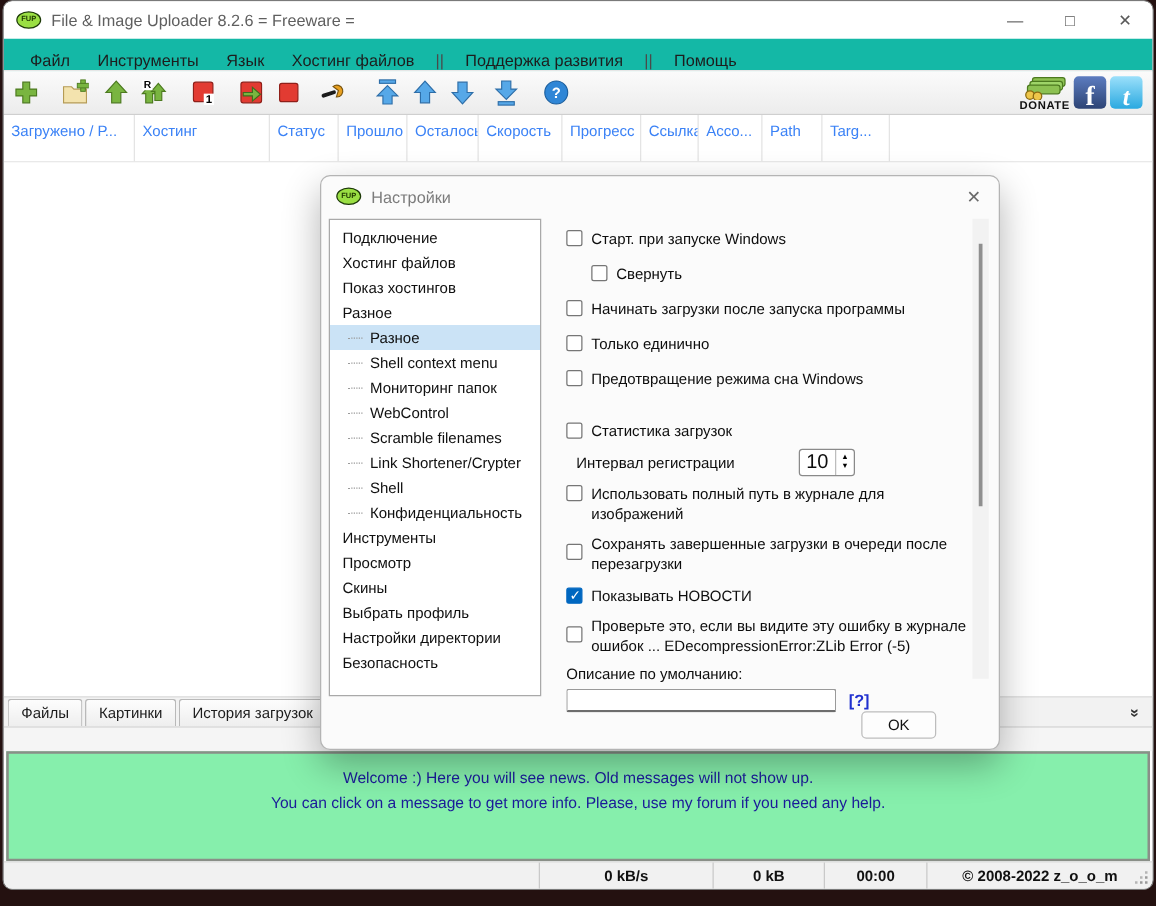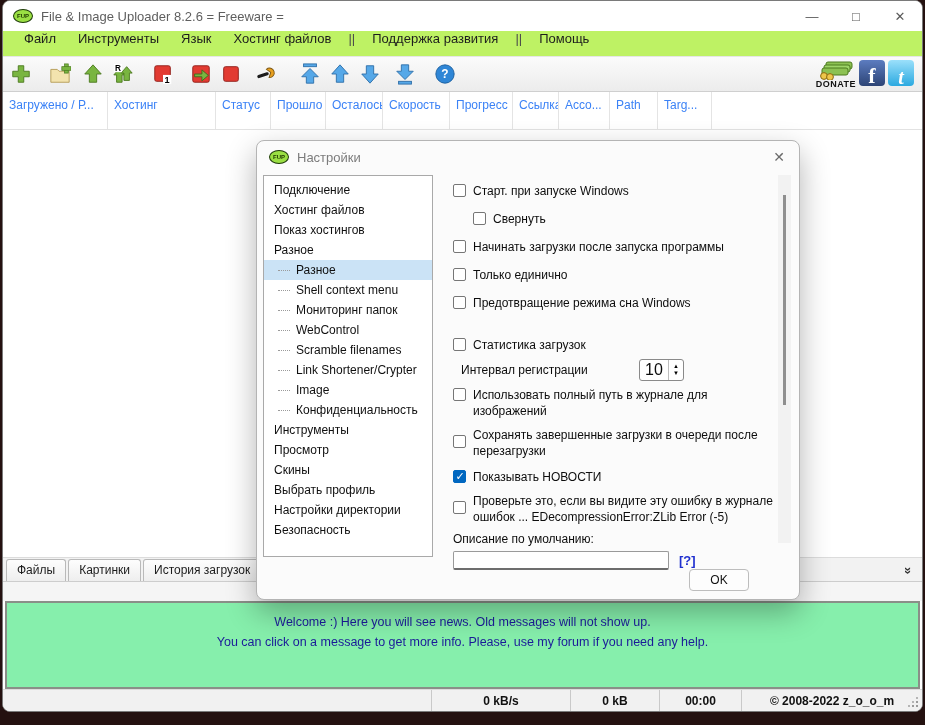--- a/index.html
+++ b/index.html
@@ -15,31 +15,31 @@
   .titlebar { height:30px; background:#fff; display:flex; align-items:center; flex:0 0 auto; }
   .fup-logo { width:20px; height:14px; margin:0 8px 0 10px; background:#9adf43;
     border:1.5px solid #1d3a08; border-radius:50%; display:flex; align-items:center; justify-content:center;
     font-size:6px; font-weight:bold; color:#203a00; letter-spacing:0; }
   .title-text { font-size:13px; color:#5f5f5f; }
   .win-controls { margin-left:auto; display:flex; height:100%; }
   .win-btn { width:44px; height:100%; display:flex; align-items:center; justify-content:center;
     font-size:13px; color:#5a5a5a; }
 
   
-  .menubar { height:26px; background:#bef264; display:flex; align-items:flex-start; padding-left:10px;
+  .menubar { height:26px; background:#14b8a6; display:flex; align-items:flex-end; padding-left:10px;
     font-size:13px; color:#1d1d1d; flex:0 0 auto; border-bottom:1px solid #e6e6e6; }
   .menu-item { padding:0 11px; }
   .menu-sep { padding:0 6px; color:#4a4a4a; }
 
   
   .toolbar { height:35px; background:linear-gradient(#fbfbfb,#ececec); border-bottom:1px solid #cfcfcf;
     display:flex; align-items:center; padding-left:6px; flex:0 0 auto; }
   .tb { width:24px; height:24px; display:flex; align-items:center; justify-content:center; }
   .tb svg { width:22px; height:22px; }
-  .donate-box { margin-left:auto; display:flex; align-items:flex-start; gap:3px; padding-right:8px; }
+  .donate-box { margin-left:auto; display:flex; align-items:center; gap:3px; padding-right:8px; }
   .donate { display:flex; flex-direction:column; align-items:center; line-height:1; }
   .donate svg { width:36px; height:20px; }
   .donate-label { font-size:9px; font-weight:bold; color:#111; letter-spacing:0.5px; }
   .social { width:26px; height:26px; border-radius:4px; color:#fff; display:flex; align-items:flex-end;
     justify-content:center; font-weight:bold; overflow:hidden; }
   .fb { background:linear-gradient(#5c7cc0,#2d4475); font-family:"Liberation Serif", serif;
     font-size:22px; line-height:0.85; }
   .tw { background:linear-gradient(#9be0fb,#2ba9e0); font-style:italic; font-size:20px;
     line-height:0.9; font-family:"Liberation Serif", serif; }
 
@@ -306,21 +306,21 @@
       <div class="tree-item lvl0">Подключение</div>
       <div class="tree-item lvl0">Хостинг файлов</div>
       <div class="tree-item lvl0">Показ хостингов</div>
       <div class="tree-item lvl0">Разное</div>
       <div class="tree-item lvl1 selected">Разное</div>
       <div class="tree-item lvl1">Shell context menu</div>
       <div class="tree-item lvl1">Мониторинг папок</div>
       <div class="tree-item lvl1">WebControl</div>
       <div class="tree-item lvl1">Scramble filenames</div>
       <div class="tree-item lvl1">Link Shortener/Crypter</div>
-      <div class="tree-item lvl1">Image</div>
+      <div class="tree-item lvl1">Shell</div>
       <div class="tree-item lvl1">Конфиденциальность</div>
       <div class="tree-item lvl0">Инструменты</div>
       <div class="tree-item lvl0">Просмотр</div>
       <div class="tree-item lvl0">Скины</div>
       <div class="tree-item lvl0">Выбрать профиль</div>
       <div class="tree-item lvl0">Настройки директории</div>
       <div class="tree-item lvl0">Безопасность</div>
     </div>
 
     <div class="opts">

